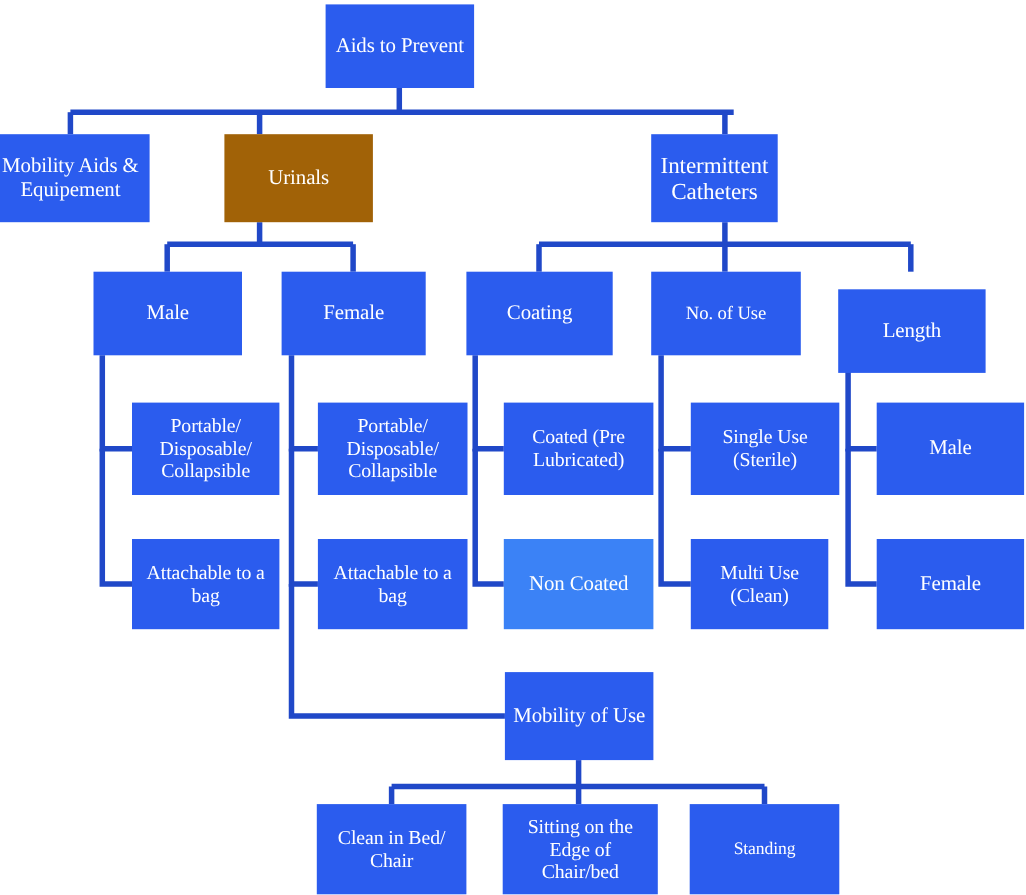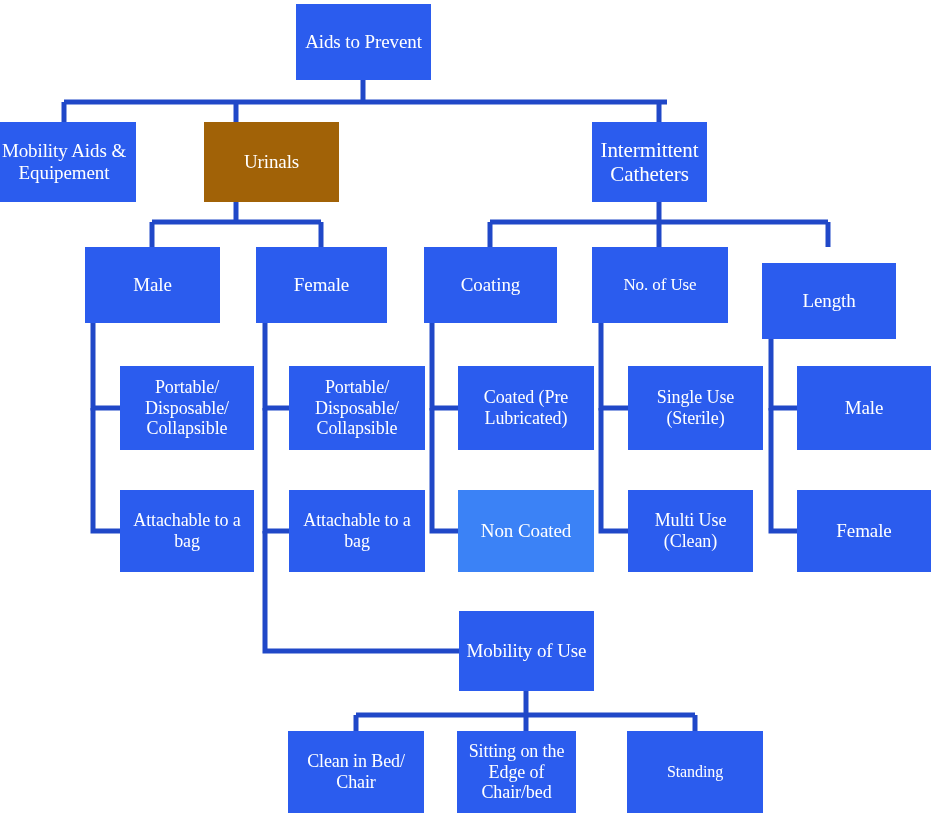--- a/index.html
+++ b/index.html
@@ -112,18 +112,18 @@
 bag</span></div>
       <div class="node" style="left: 289px; top: 490px; width: 136px; height: 82px; background: rgb(43, 92, 238); color: rgb(255, 255, 255); font-size: 18px;"><span class="node-label">Attachable to a
 bag</span></div>
       <div class="node" style="left: 458px; top: 490px; width: 136px; height: 82px; background: #3b82f6; color: rgb(255, 255, 255); font-size: 19px;"><span class="node-label">Non Coated</span></div>
       <div class="node" style="left: 628px; top: 490px; width: 125px; height: 82px; background: rgb(43, 92, 238); color: rgb(255, 255, 255); font-size: 18px;"><span class="node-label">Multi Use
 (Clean)</span></div>
       <div class="node" style="left: 797px; top: 490px; width: 134px; height: 82px; background: rgb(43, 92, 238); color: rgb(255, 255, 255); font-size: 19px;"><span class="node-label">Female</span></div>
       <div class="node" style="left: 459px; top: 611px; width: 135px; height: 80px; background: rgb(43, 92, 238); color: rgb(255, 255, 255); font-size: 19px;"><span class="node-label">Mobility of Use</span></div>
       <div class="node" style="left: 288px; top: 731px; width: 136px; height: 82px; background: rgb(43, 92, 238); color: rgb(255, 255, 255); font-size: 18px;"><span class="node-label">Clean in Bed/
 Chair</span></div>
-      <div class="node" style="left: 457px; top: 731px; width: 119px; height: 82px; background: rgb(43, 92, 238); color: rgb(255, 255, 255); font-size: 18px;"><span class="node-label">Sitting on the
+      <div class="node" style="left: 457px; top: 731px; width: 141px; height: 82px; background: rgb(43, 92, 238); color: rgb(255, 255, 255); font-size: 18px;"><span class="node-label">Sitting on the
 Edge of
 Chair/bed</span></div>
       <div class="node" style="left: 627px; top: 731px; width: 136px; height: 82px; background: rgb(43, 92, 238); color: rgb(255, 255, 255); font-size: 16px;"><span class="node-label">Standing</span></div>
     </div>
 </div>
 
 </body></html>

